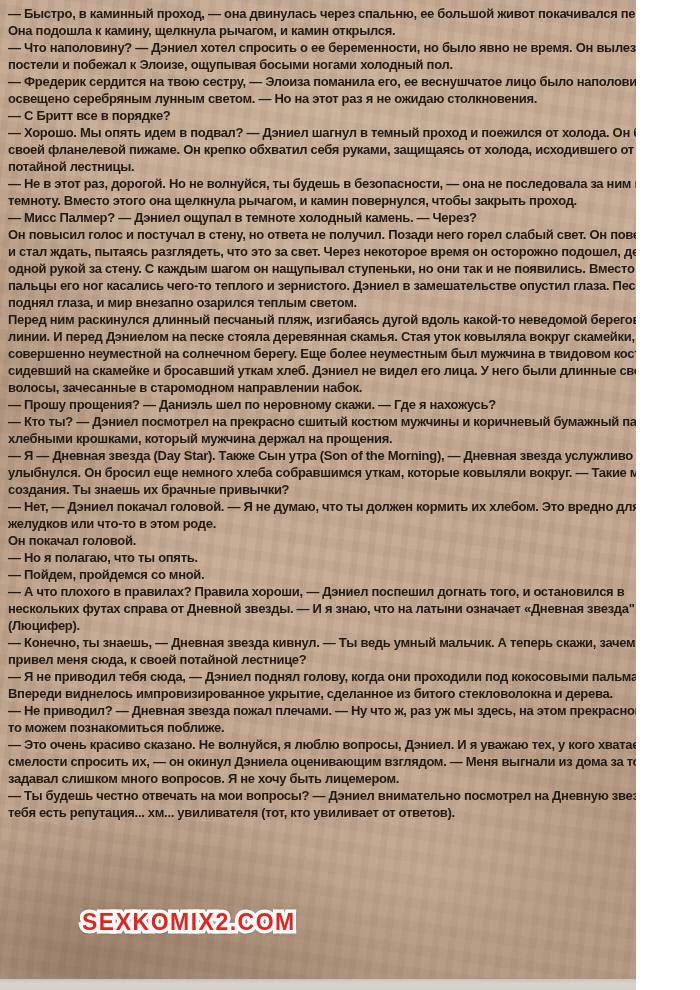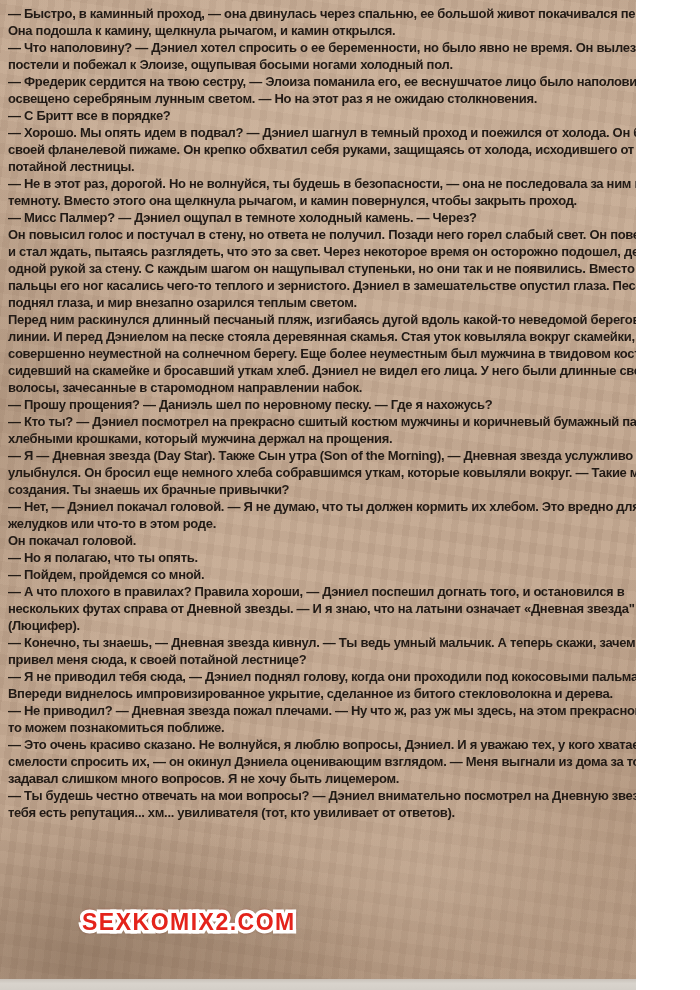--- a/index.html
+++ b/index.html
@@ -79,21 +79,21 @@
     <div>
         <div class="para">— Быстро, в каминный проход, — она двинулась через спальню, ее большой живот покачивался перед ней. Она подошла к камину, щелкнула рычагом, и камин открылся.</div>
         <div class="para">— Что наполовину? — Дэниел хотел спросить о ее беременности, но было явно не время. Он вылез из постели и побежал к Элоизе, ощупывая босыми ногами холодный пол.</div>
         <div class="para">— Фредерик сердится на твою сестру, — Элоиза поманила его, ее веснушчатое лицо было наполовину освещено серебряным лунным светом. — Но на этот раз я не ожидаю столкновения.</div>
         <div class="para">— С Бритт все в порядке?</div>
         <div class="para">— Хорошо. Мы опять идем в подвал? — Дэниел шагнул в темный проход и поежился от холода. Он был рад своей фланелевой пижаме. Он крепко обхватил себя руками, защищаясь от холода, исходившего от потайной лестницы.</div>
         <div class="para">— Не в этот раз, дорогой. Но не волнуйся, ты будешь в безопасности, — она не последовала за ним в темноту. Вместо этого она щелкнула рычагом, и камин повернулся, чтобы закрыть проход.</div>
         <div class="para">— Мисс Палмер? — Дэниел ощупал в темноте холодный камень. — Через?</div>
         <div class="para">Он повысил голос и постучал в стену, но ответа не получил. Позади него горел слабый свет. Он повернулся и стал ждать, пытаясь разглядеть, что это за свет. Через некоторое время он осторожно подошел, держась одной рукой за стену. С каждым шагом он нащупывал ступеньки, но они так и не появились. Вместо этого пальцы его ног касались чего-то теплого и зернистого. Дэниел в замешательстве опустил глаза. Песок? Он поднял глаза, и мир внезапно озарился теплым светом.</div>
         <div class="para">Перед ним раскинулся длинный песчаный пляж, изгибаясь дугой вдоль какой-то неведомой береговой линии. И перед Дэниелом на песке стояла деревянная скамья. Стая уток ковыляла вокруг скамейки, совершенно неуместной на солнечном берегу. Еще более неуместным был мужчина в твидовом костюме, сидевший на скамейке и бросавший уткам хлеб. Дэниел не видел его лица. У него были длинные светлые волосы, зачесанные в старомодном направлении набок.</div>
-        <div class="para">— Прошу прощения? — Даниэль шел по неровному песку. — Где я нахожусь?</div>
+        <div class="para">— Прошу прощения? — Даниэль шел по неровному скажи. — Где я нахожусь?</div>
         <div class="para">— Кто ты? — Дэниел посмотрел на прекрасно сшитый костюм мужчины и коричневый бумажный пакет с хлебными крошками, который мужчина держал на прощения.</div>
         <div class="para">— Я — Дневная звезда (Day Star). Также Сын утра (Son of the Morning), — Дневная звезда услужливо улыбнулся. Он бросил еще немного хлеба собравшимся уткам, которые ковыляли вокруг. — Такие милые создания. Ты знаешь их брачные привычки?</div>
         <div class="para">— Нет, — Дэниел покачал головой. — Я не думаю, что ты должен кормить их хлебом. Это вредно для их желудков или что-то в этом роде.</div>
         <div class="para">Он покачал головой.</div>
         <div class="para">— Но я полагаю, что ты опять.</div>
         <div class="para">— Пойдем, пройдемся со мной.</div>
         <div class="para">— А что плохого в правилах? Правила хороши, — Дэниел поспешил догнать того, и остановился в нескольких футах справа от Дневной звезды. — И я знаю, что на латыни означает «Дневная звезда"(Люцифер).</div>
         <div class="para">— Конечно, ты знаешь, — Дневная звезда кивнул. — Ты ведь умный мальчик. А теперь скажи, зачем ты привел меня сюда, к своей потайной лестнице?</div>
         <div class="para">— Я не приводил тебя сюда, — Дэниел поднял голову, когда они проходили под кокосовыми пальмами. Впереди виднелось импровизированное укрытие, сделанное из битого стекловолокна и дерева.</div>
         <div class="para">— Не приводил? — Дневная звезда пожал плечами. — Ну что ж, раз уж мы здесь, на этом прекрасном пляже, то можем познакомиться поближе.</div>

